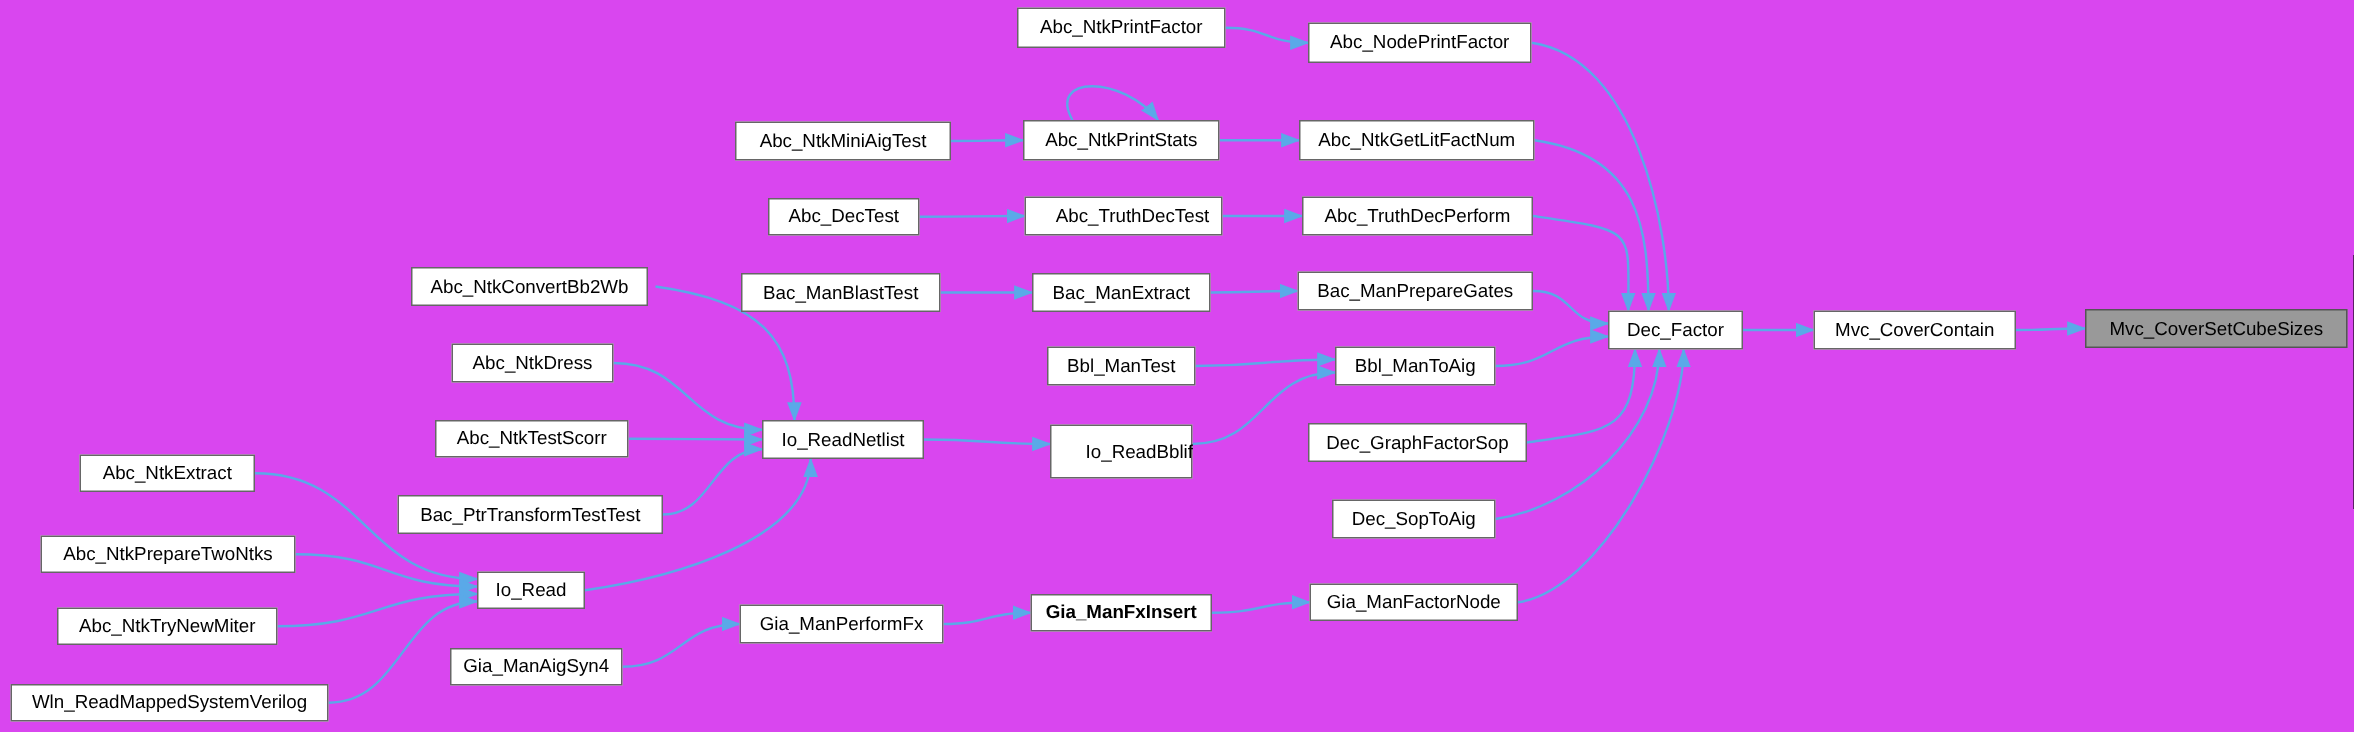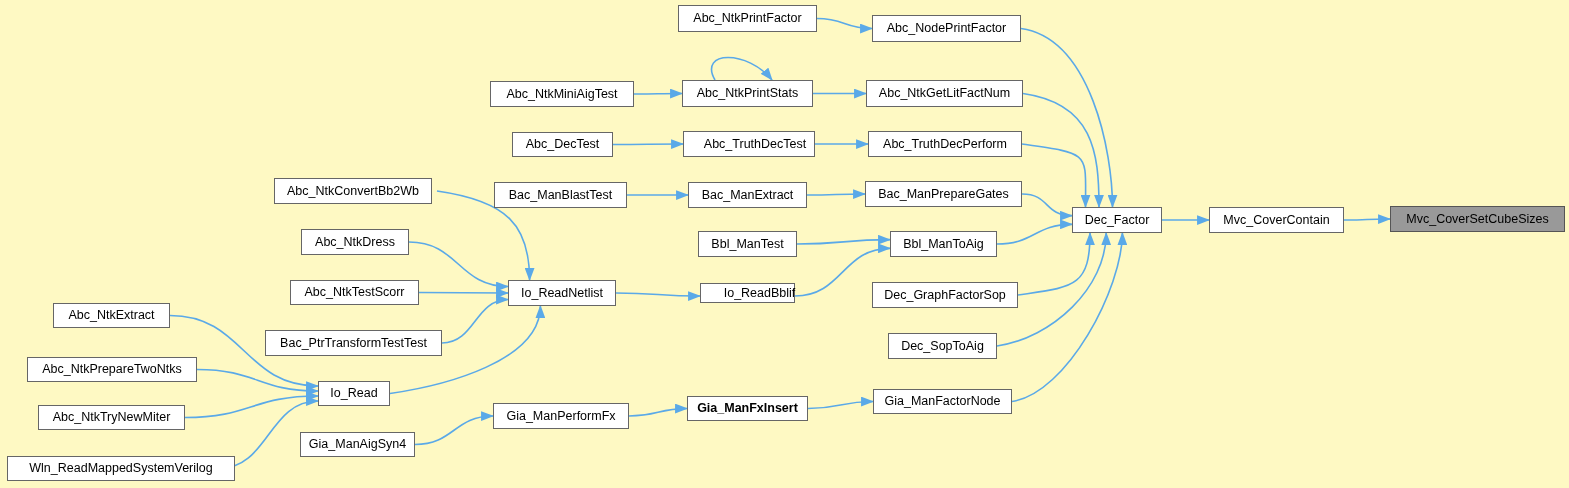--- a/index.html
+++ b/index.html
@@ -4,21 +4,21 @@
 <style>
   html, body {
     margin: 0;
     padding: 0;
     background: #000000;
   }
   #graph-canvas {
     position: relative;
     width: 1569px;
     height: 488px;
-    background: #fef9c3;
+    background: #d946ef;
     overflow: hidden;
     font-family: "Liberation Sans", sans-serif;
   }
   #edge-layer {
     position: absolute;
     left: 0;
     top: 0;
     width: 1569px;
     height: 488px;
   }
@@ -105,27 +105,27 @@
       <div class="node" style="left: 688px; top: 182px; width: 119px; height: 26px;">Bac_ManExtract</div>
       <div class="node" style="left: 865px; top: 181px; width: 157px; height: 26px;">Bac_ManPrepareGates</div>
       <div class="node" style="left: 1072px; top: 207px; width: 90px; height: 26px;">Dec_Factor</div>
       <div class="node" style="left: 1209px; top: 207px; width: 135px; height: 26px;">Mvc_CoverContain</div>
       <div class="node highlight" style="left: 1390px; top: 206px; width: 175px; height: 26px;">Mvc_CoverSetCubeSizes</div>
       <div class="node" style="left: 301px; top: 229px; width: 108px; height: 26px;">Abc_NtkDress</div>
       <div class="node" style="left: 698px; top: 231px; width: 99px; height: 26px;">Bbl_ManTest</div>
       <div class="node" style="left: 890px; top: 231px; width: 107px; height: 26px;">Bbl_ManToAig</div>
       <div class="node" style="left: 290px; top: 280px; width: 129px; height: 25px;">Abc_NtkTestScorr</div>
       <div class="node" style="left: 508px; top: 280px; width: 108px; height: 26px;">Io_ReadNetlist</div>
-      <div class="node" style="left: 700px; top: 283px; width: 95px; height: 20px; padding-left: 24px;">Io_ReadBblif</div>
+      <div class="node" style="left: 700px; top: 283px; width: 95px; height: 36px; padding-left: 24px;">Io_ReadBblif</div>
       <div class="node" style="left: 872px; top: 282px; width: 146px; height: 26px;">Dec_GraphFactorSop</div>
       <div class="node" style="left: 53px; top: 303px; width: 117px; height: 25px;">Abc_NtkExtract</div>
       <div class="node" style="left: 265px; top: 330px; width: 177px; height: 26px;">Bac_PtrTransformTestTest</div>
       <div class="node" style="left: 888px; top: 333px; width: 109px; height: 26px;">Dec_SopToAig</div>
       <div class="node" style="left: 27px; top: 357px; width: 170px; height: 25px;">Abc_NtkPrepareTwoNtks</div>
       <div class="node" style="left: 318px; top: 381px; width: 72px; height: 25px;">Io_Read</div>
       <div class="node" style="left: 873px; top: 389px; width: 139px; height: 25px;">Gia_ManFactorNode</div>
       <div class="node" style="left: 687px; top: 396px; width: 121px; height: 25px; font-weight: bold;">Gia_ManFxInsert</div>
       <div class="node" style="left: 493px; top: 403px; width: 136px; height: 26px;">Gia_ManPerformFx</div>
       <div class="node" style="left: 38px; top: 405px; width: 147px; height: 25px;">Abc_NtkTryNewMiter</div>
       <div class="node" style="left: 300px; top: 432px; width: 115px; height: 25px;">Gia_ManAigSyn4</div>
-      <div class="node" style="left: 7px; top: 456px; width: 228px; height: 25px;">Wln_ReadMappedSystemVerilog</div>
+      <div class="node" style="left: 7px; top: 456px; width: 212px; height: 25px;">Wln_ReadMappedSystemVerilog</div>
     </div>
 </div>
 
 </body></html>

